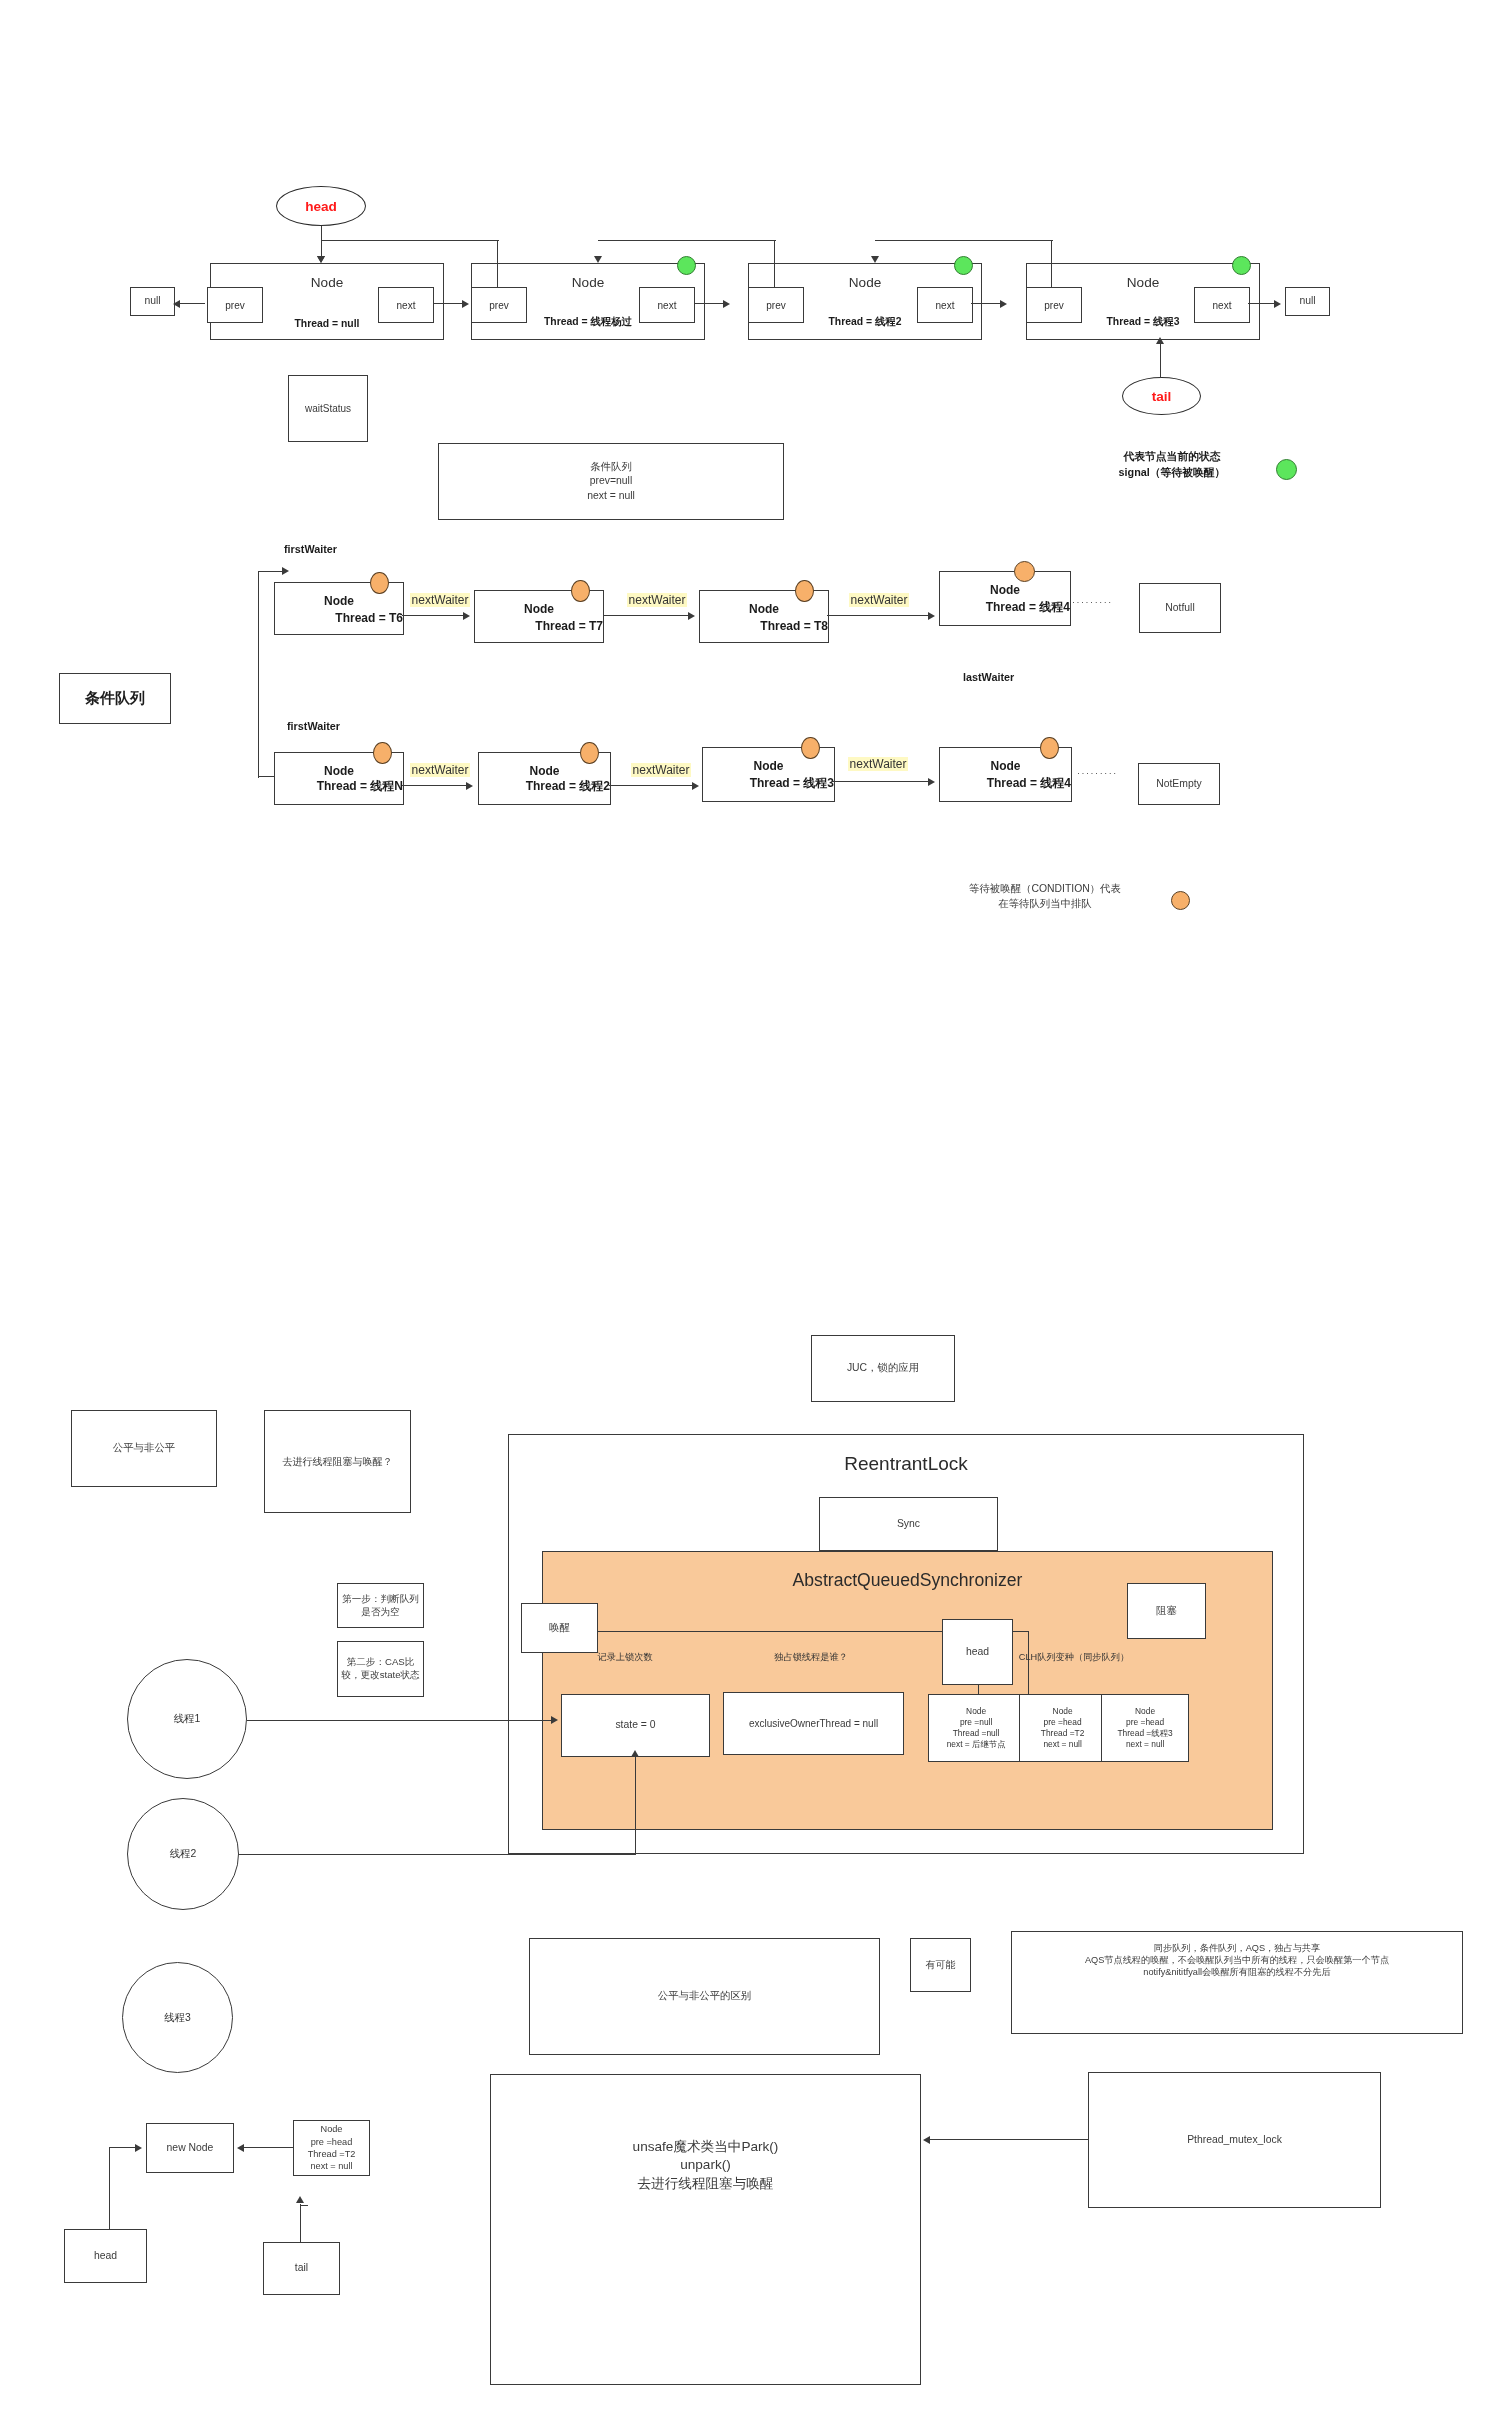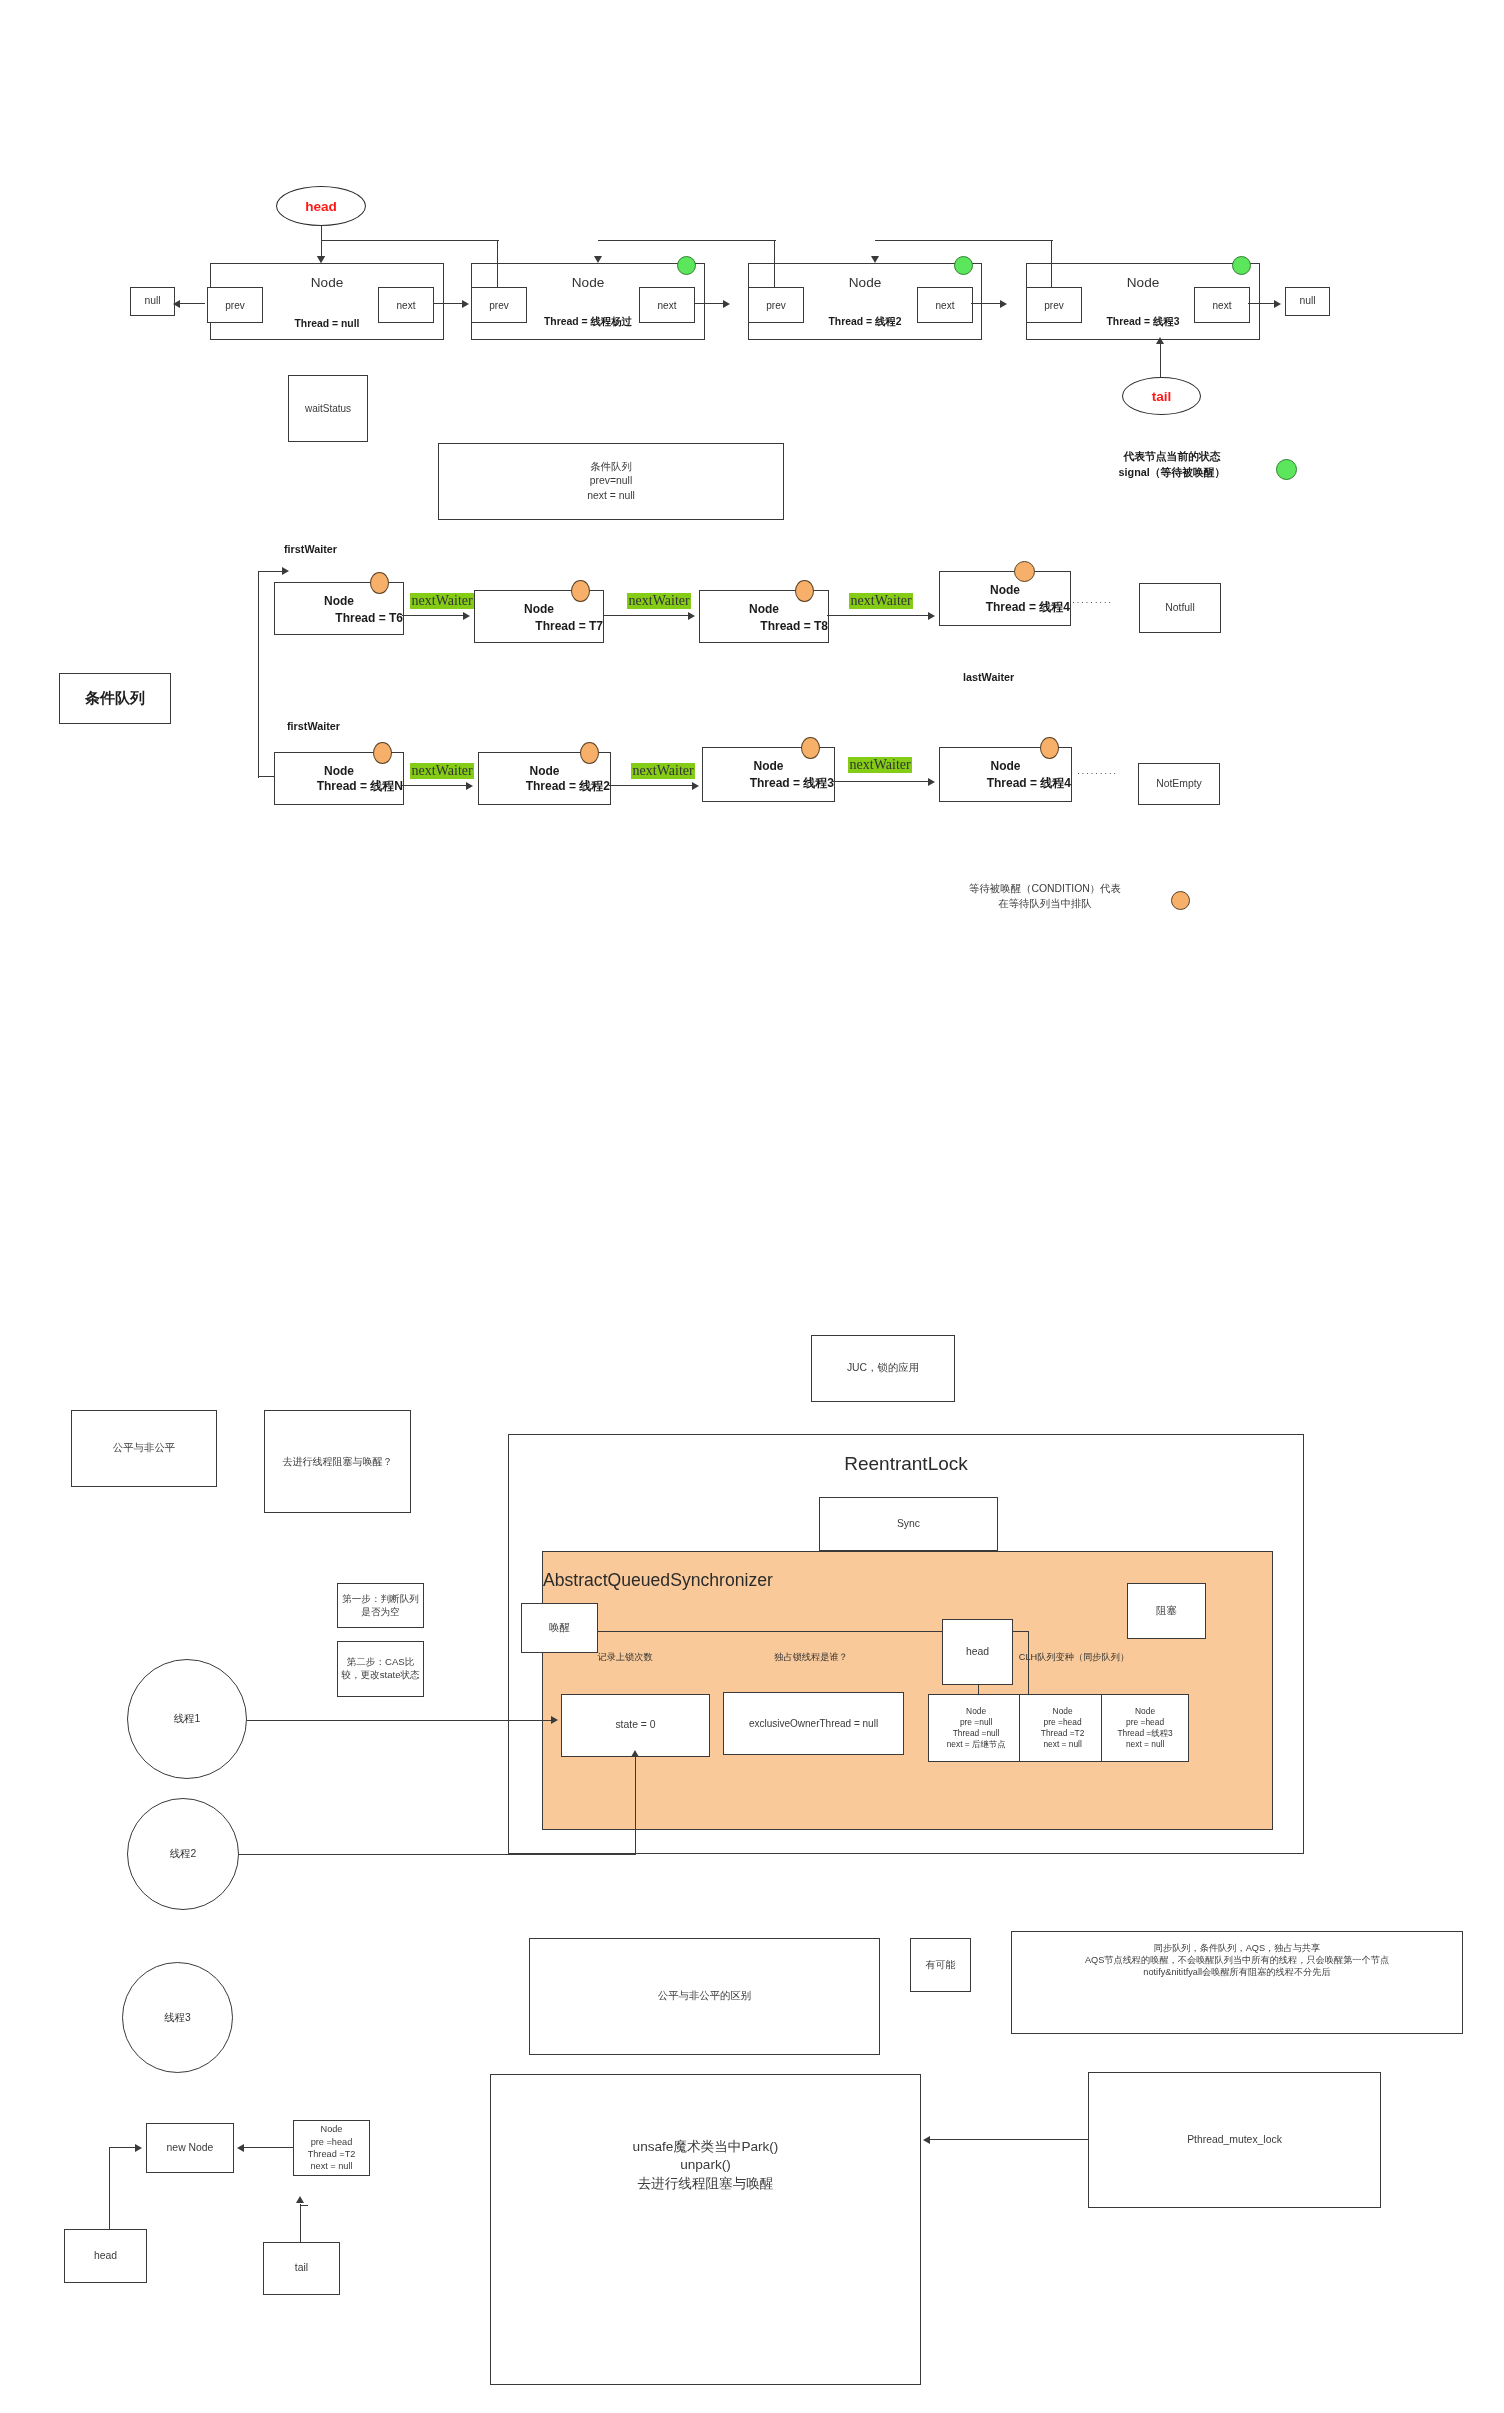--- a/index.html
+++ b/index.html
@@ -60,21 +60,21 @@
   .arrowR{width:0;height:0;border-top:4px solid transparent;border-bottom:4px solid transparent;border-left:7.2px solid #3a3a3a;}
   .arrowL{width:0;height:0;border-top:4px solid transparent;border-bottom:4px solid transparent;border-right:7.2px solid #3a3a3a;}
   .arrowD{width:0;height:0;border-left:4px solid transparent;border-right:4px solid transparent;border-top:7.2px solid #3a3a3a;}
   .arrowU{width:0;height:0;border-left:4px solid transparent;border-right:4px solid transparent;border-bottom:7.2px solid #3a3a3a;}
 
   .dots{
     display:flex;align-items:center;justify-content:space-between;
     color:#3a3a3a;font-size:8.8px;letter-spacing:1.6px;
   }
 
-  .edgelabel{position:absolute;font-size:14px;color:#333;background:#84cc16;padding:0 1.6px;font-family:Liberation Serif, serif;}
+  .edgelabel{position:absolute;font-size:12px;color:#333;background:#fef9c3;padding:0 1.6px;}
   .boldlabel{position:absolute;font-size:10.8px;font-weight:bold;color:#1c1c1c;}
 
   .legend{position:absolute;font-size:10.4px;line-height:1.45;text-align:center;}
   .legend.bold{font-weight:bold;color:#1c1c1c;font-size:10.8px;}
 
   
   .cnode{position:absolute;border:1.2px solid #3a3a3a;background:#fff;}
   .cnode .t1{position:absolute;left:0;right:0;top:11.2px;text-align:center;font-size:12px;font-weight:bold;color:#1c1c1c;}
   .cnode .t2{position:absolute;left:8px;right:0;bottom:8.8px;text-align:right;font-size:12px;font-weight:bold;color:#1c1c1c;}
 
@@ -88,21 +88,21 @@
     border:1.6px solid #3a3a3a;background:#fff;
   }
   .reentrant-title{
     position:absolute;left:0;right:0;top:17.6px;text-align:center;
     font-size:19px;color:#2b2b2b;
   }
   .aqs{
     border:1.6px solid #3a3a3a;background:#F9C99A;
   }
   .aqs-title{
-    position:absolute;left:0;right:0;top:17.6px;text-align:left;
+    position:absolute;left:0;right:0;top:17.6px;text-align:center;
     font-size:17.6px;color:#2b2b2b;
   }
   .circleTh{
     border:1.3px solid #3a3a3a;border-radius:50%;background:#fff;
     display:flex;align-items:center;justify-content:center;font-size:10.4px;color:#333;
   }
   .aqsnode{
     position:absolute;border:1.1px solid #3a3a3a;background:#fff;
     font-size:8.4px;line-height:1.3;color:#333;text-align:center;
     display:flex;align-items:center;justify-content:center;padding:1.6px;

